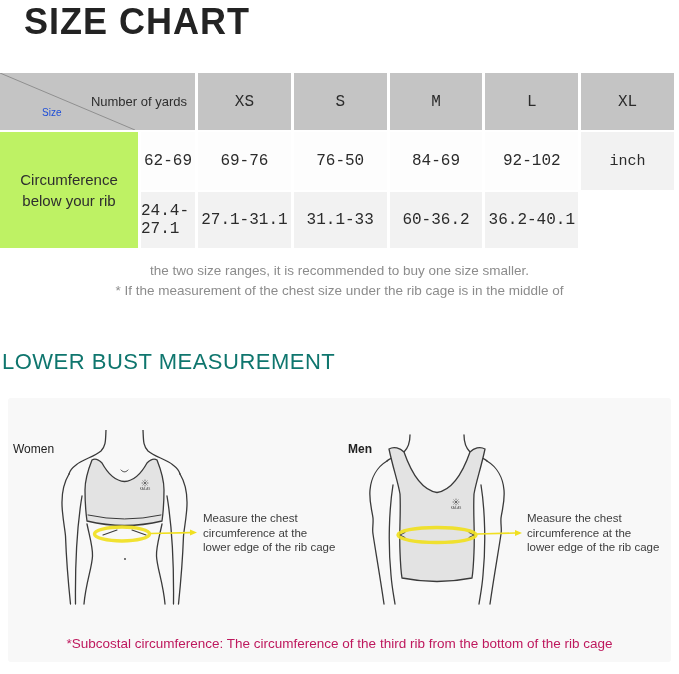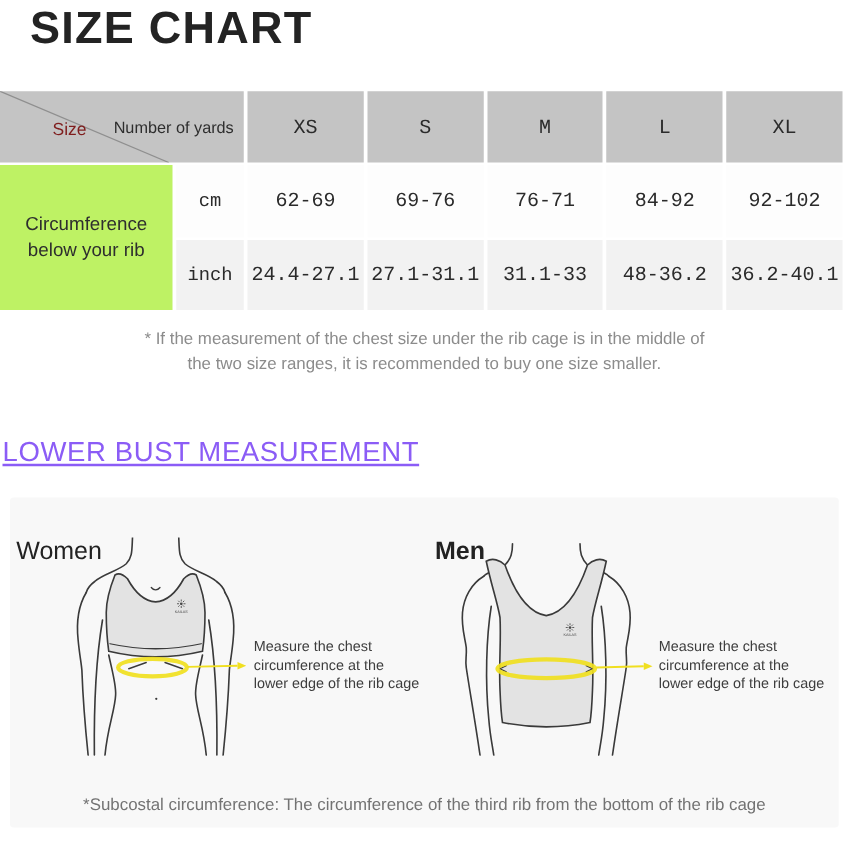--- a/index.html
+++ b/index.html
@@ -19,59 +19,59 @@
     grid-template-columns:138px 54px repeat(5,1fr);
     grid-template-rows:57px 58px 56px;
     column-gap:3px;row-gap:2px;
     font-size:16px;
   }
   .cell{display:flex;align-items:center;justify-content:center;font-family:Liberation Mono, monospace;}
   .th{background:#c4c4c4;}
   .corner{grid-column:1 / 3;grid-row:1;position:relative;background:#c4c4c4;}
   .corner svg{position:absolute;top:0;left:0;}
   .corner .top-label{position:absolute;top:21px;right:8px;font-size:13px;color:#2e2e2e;}
-  .corner .side-label{position:absolute;top:22px;left:42px;font-size:14px;color:#7f1d1d;}
+  .corner .side-label{position:absolute;top:34px;left:42px;font-size:10px;color:#1d4ed8;}
   .rowlabel{
     grid-column:1;grid-row:2 / 4;background:#bef264;
     display:flex;align-items:center;justify-content:center;text-align:center;
     font-size:15px;line-height:21px;color:#2e2e2e;
   }
   .unit{font-size:15px;}
   .row-cm{background:#fdfdfd;}
   .row-inch{background:#f2f2f2;}
   
   .footnote{
     position:absolute;top:261px;left:0;width:100%;text-align:center;
     font-size:13.5px;line-height:19.5px;color:#8c8c8c;
   }
   
   .section-heading{
     position:absolute;top:349px;left:2px;
-    font-size:22px;letter-spacing:0.5px;color:#8b5cf6;text-decoration:underline;
+    font-size:22px;letter-spacing:0.5px;color:#0f766e;
   }
   
   .panel{
     position:absolute;top:398px;left:8px;width:663px;height:264px;
     background:#f8f8f8;border-radius:3px;
   }
-  .fig-label{position:absolute;top:32px;font-size:20px;color:#222;}
+  .fig-label{position:absolute;top:44px;font-size:12px;color:#222;}
   .fig-label.women{left:5px;}
   .fig-label.men{left:340px;font-weight:bold;}
   .fig{position:absolute;top:32px;}
   .fig.women{left:42px;}
   .fig.men{left:352px;}
   .annotation{
     position:absolute;top:113px;width:160px;
     font-size:11.5px;line-height:14.5px;color:#3d3d3d;
   }
   .annotation.women{left:195px;}
   .annotation.men{left:519px;}
   .panel-note{
     position:absolute;top:238px;left:0;width:100%;text-align:center;
-    font-size:13.5px;color:#737373;
+    font-size:13.5px;color:#be185d;
   }
 </style>
 </head>
 <body>
 
 <div id="stage">
 
   <div class="title">SIZE CHART</div>
 
   <div class="size-table">
@@ -84,38 +84,37 @@
       <span class="side-label">Size</span>
     </div>
     <div class="cell th">XS</div>
     <div class="cell th">S</div>
     <div class="cell th">M</div>
     <div class="cell th">L</div>
     <div class="cell th">XL</div>
 
     <div class="rowlabel">Circumference below your rib</div>
 
-    <div class="cell unit row-cm">cm</div>
     <div class="cell row-cm">62-69</div>
     <div class="cell row-cm">69-76</div>
-    <div class="cell row-cm">76-71</div>
-    <div class="cell row-cm">84-92</div>
+    <div class="cell row-cm">76-50</div>
+    <div class="cell row-cm">84-69</div>
     <div class="cell row-cm">92-102</div>
 
     <div class="cell unit row-inch">inch</div>
     <div class="cell row-inch">24.4-27.1</div>
     <div class="cell row-inch">27.1-31.1</div>
     <div class="cell row-inch">31.1-33</div>
-    <div class="cell row-inch">48-36.2</div>
+    <div class="cell row-inch">60-36.2</div>
     <div class="cell row-inch">36.2-40.1</div>
   </div>
 
   <div class="footnote">
+    <div>the two size ranges, it is recommended to buy one size smaller.</div>
     <div>* If the measurement of the chest size under the rib cage is in the middle of</div>
-    <div>the two size ranges, it is recommended to buy one size smaller.</div>
   </div>
 
   <div class="section-heading">LOWER BUST MEASUREMENT</div>
 
   <div class="panel">
 
     <div class="fig-label women">Women</div>
     <div class="fig-label men">Men</div>
 
     <svg class="fig women" width="160" height="180" viewBox="0 0 160 180">

